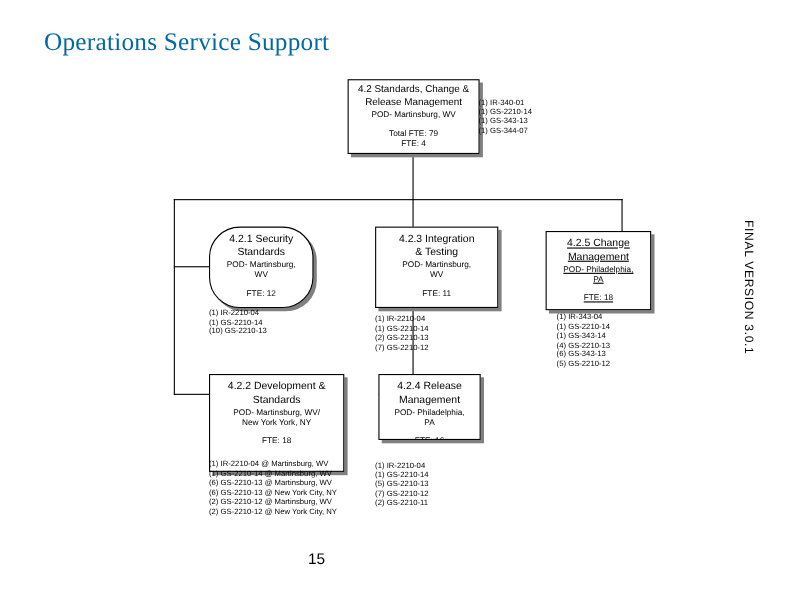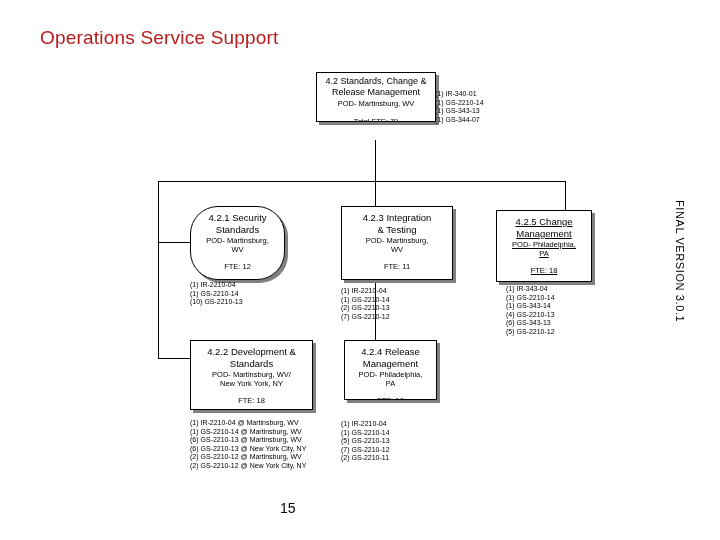--- a/index.html
+++ b/index.html
@@ -19,24 +19,25 @@
     width: 720px;
     height: 540px;
   }
 
   
   #title {
     position: absolute;
     left: 40px;
     top: 26px;
     width: 330px;
-    font-size: 19px;
+    font-size: 23px;
     line-height: 23px;
     letter-spacing: 0.2px;
-    color: #b91c1c;
+    color: #0369a1;
+    font-family: Liberation Serif, serif;
   }
   #title .tline { display: block; white-space: nowrap; }
 
   
   .node {
     position: absolute;
     box-sizing: border-box;
     background: #ffffff;
     border: 1.4px solid #000000;
     box-shadow: 3px 3px 0 0 #808080;
@@ -67,28 +68,28 @@
     margin-top: 9px;
     padding: 0 3px;
   }
   .node .n-sub {
     font-size: 7.5px;
     line-height: 9px;
     padding: 0 3px;
   }
 
   
-  #node-root { left: 316px; top: 72px; width: 120px; height: 50px; }
+  #node-root { left: 316px; top: 72px; width: 120px; height: 68px; }
   #node-root .n-title { font-size: 9px; line-height: 11px; margin-top: 3px; }
 
   
   #node-421 { left: 190px; top: 206px; width: 95px; height: 74px; border-radius: 28px; }
   #node-423 { left: 341px; top: 206px; width: 112px; height: 74px; }
   #node-425 { left: 496px; top: 210px; width: 96px; height: 72px; text-decoration: underline; }
-  #node-422 { left: 190px; top: 340px; width: 123px; height: 70px; }
+  #node-422 { left: 190px; top: 340px; width: 123px; height: 89px; }
   #node-424 { left: 344px; top: 340px; width: 93px; height: 60px; }
 
   
   .grades {
     position: absolute;
     font-size: 7px;
     line-height: 8.6px;
     white-space: nowrap;
     text-align: left;
   }

